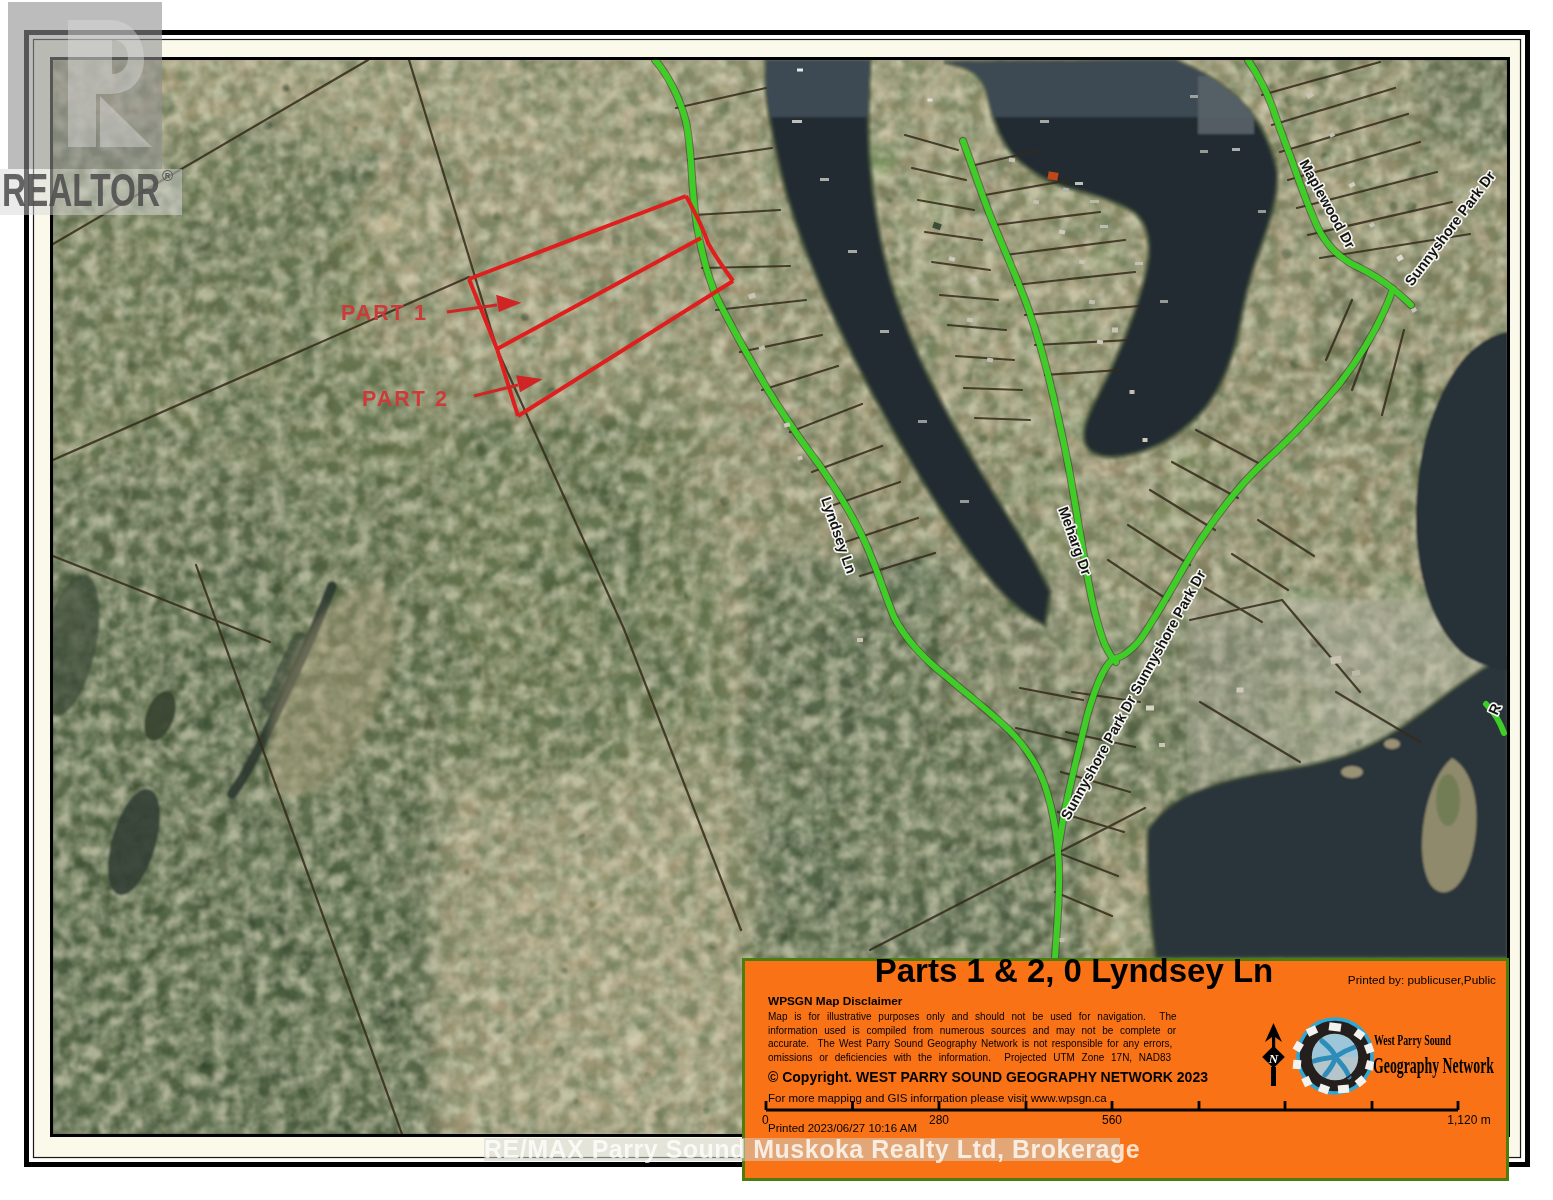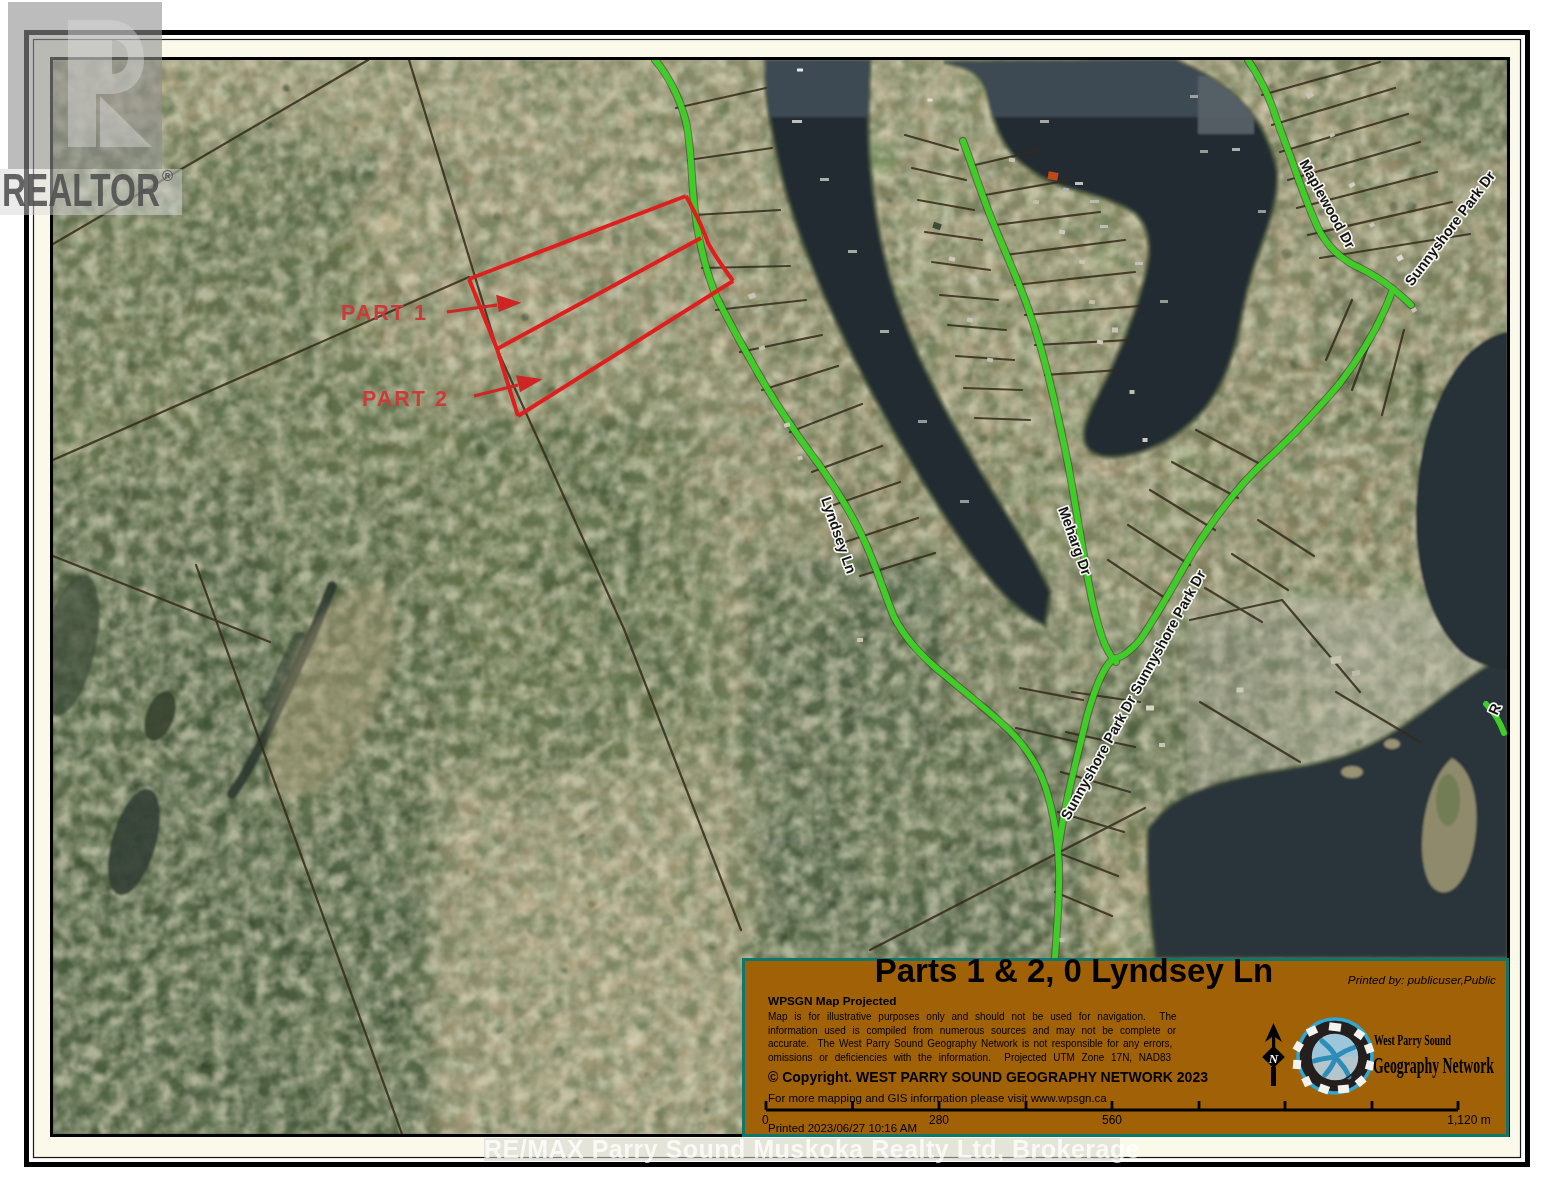--- a/index.html
+++ b/index.html
@@ -1,20 +1,20 @@
 <!DOCTYPE html>
 <html><head>
 <meta charset="utf-8">
 <style>
 html,body{margin:0;padding:0;background:#ffffff;}
 #page{position:relative;width:1553px;height:1200px;overflow:hidden;background:#ffffff;font-family:"Liberation Sans",sans-serif;}
 #page svg{position:absolute;left:0;top:0;}
-#infobox{position:absolute;left:742px;top:958px;width:767px;height:179px;border:3px solid #0f766e;box-sizing:border-box;background:#a16207;}
+#infobox{position:absolute;left:742px;top:958px;width:767px;height:223px;border:3px solid #4d7c0f;box-sizing:border-box;background:#f97316;}
 #ib-title{position:absolute;left:0;top:-9px;width:658px;text-align:center;font-size:33px;font-weight:bold;color:#000;}
-#ib-printed{position:absolute;right:10px;top:12px;font-size:11.8px;color:#000;font-style:italic;}
+#ib-printed{position:absolute;right:10px;top:12px;font-size:11.8px;color:#000;}
 #ib-head{position:absolute;left:23px;top:33px;font-size:11.8px;font-weight:bold;}
 #ib-disc{position:absolute;left:23px;top:49px;width:466px;font-size:10px;line-height:13.5px;color:#000;}
 #ib-disc div{white-space:nowrap;}
 #ib-l1{position:absolute;left:23px;top:108px;font-size:14px;font-weight:bold;}
 #ib-l2{position:absolute;left:23px;top:118px;font-size:11.5px;margin-top:43px;}
 #ib-l3{position:absolute;left:23px;top:131px;font-size:11.5px;}
 #ib-scale{position:absolute;left:0;top:0;}
 #wm{position:absolute;left:459px;top:1138px;width:636px;height:23px;background:rgba(210,210,200,0.55);color:rgba(255,255,255,0.78);font-size:25px;font-weight:bold;line-height:22px;white-space:nowrap;text-align:center;letter-spacing:0.5px;margin-left:25px;}
 </style>
 </head>
@@ -2238,21 +2238,21 @@
 <text x="162" y="181" font-family="Liberation Sans, sans-serif" font-weight="bold" font-size="15px" fill="#4c4c4c" opacity="0.85">®</text>
 </g>
 </svg>
 
 <div id="infobox">
 
  <div id="ib-title">Parts 1 &amp; 2, 0 Lyndsey Ln</div>
 
  <div id="ib-printed">Printed by: publicuser,Public</div>
 
- <div id="ib-head">WPSGN Map Projected</div>
+ <div id="ib-head">WPSGN Map Disclaimer</div>
 
  <div id="ib-disc">
   <div style="word-spacing:4.1px">Map is for illustrative purposes only and should not be used for navigation.&nbsp; The</div>
   <div style="word-spacing:3.9px">information used is compiled from numerous sources and may not be complete or</div>
   <div style="word-spacing:1.5px">accurate.&nbsp; The West Parry Sound Geography Network is not responsible for any errors,</div>
   <div style="word-spacing:3.9px">omissions or deficiencies with the information.&nbsp; Projected UTM Zone 17N, NAD83</div>
  </div>
 
  <div id="ib-l1">© Copyright. WEST PARRY SOUND GEOGRAPHY NETWORK 2023</div>
 

